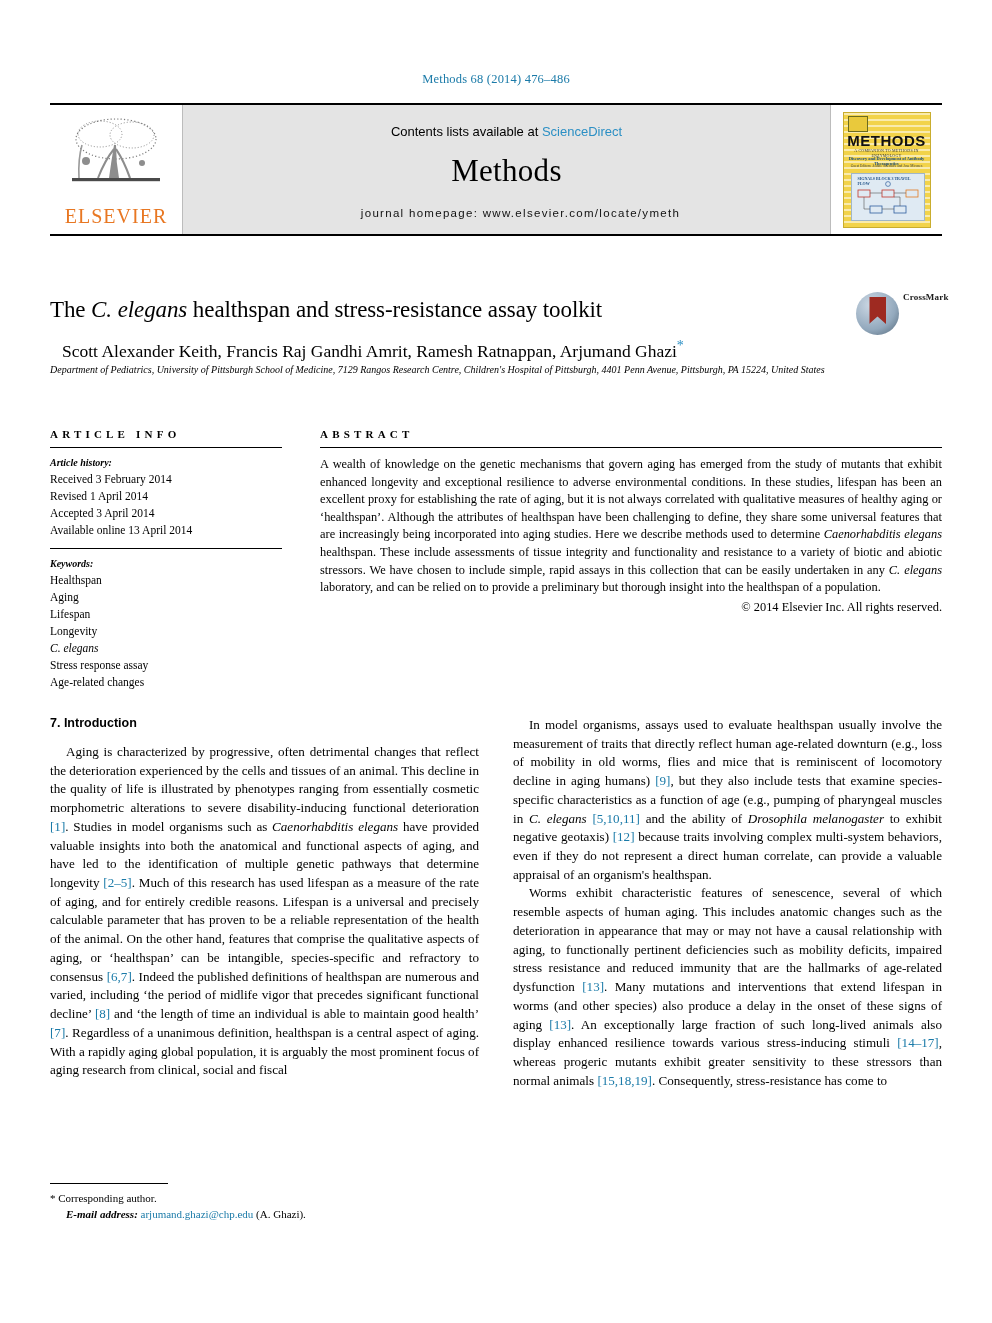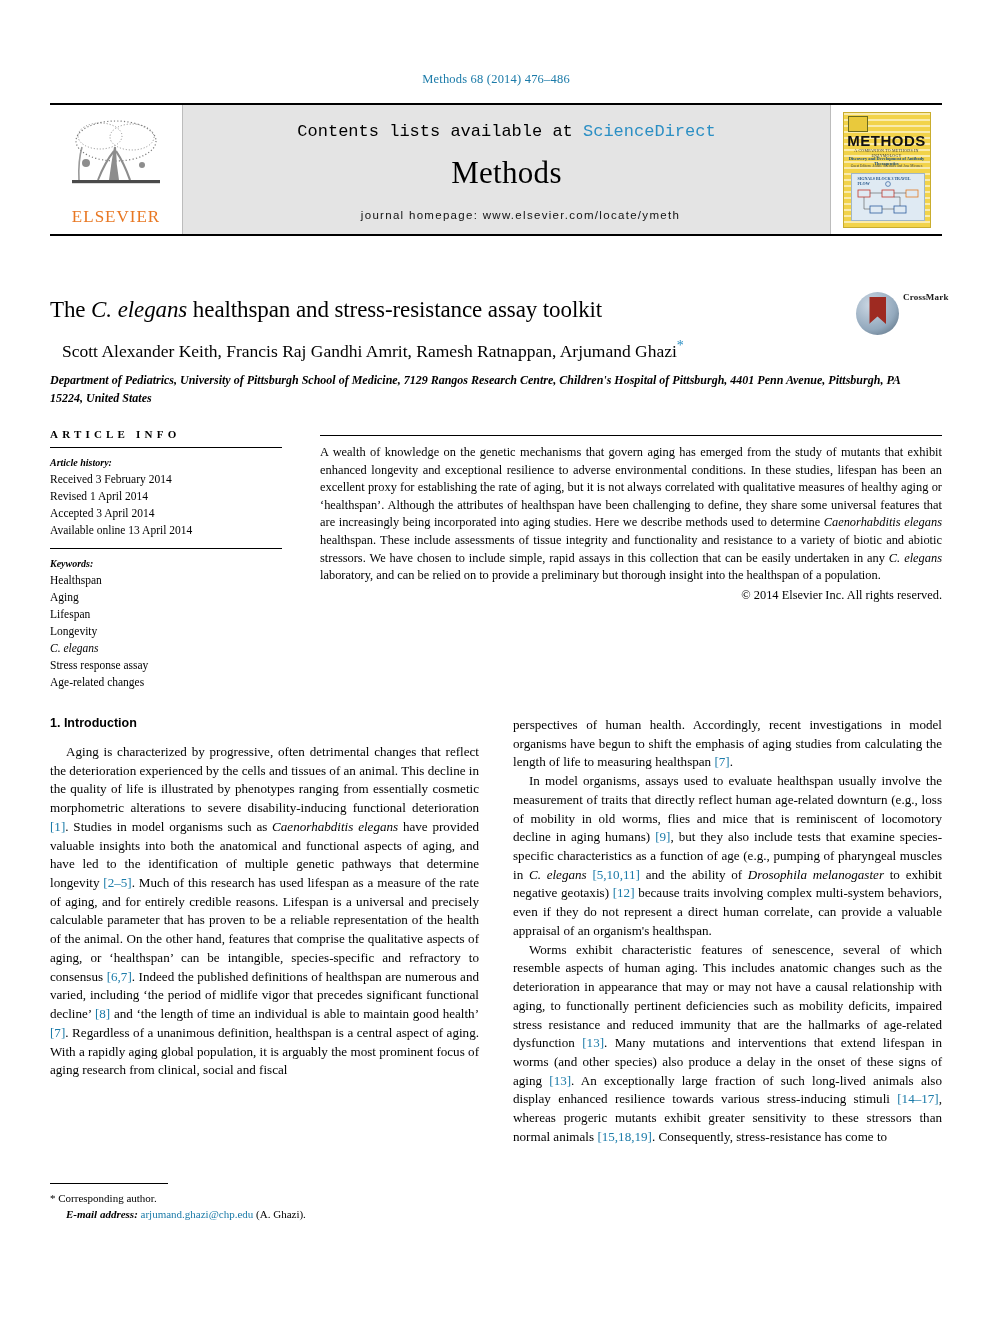--- a/index.html
+++ b/index.html
@@ -60,38 +60,38 @@
     box-sizing: border-box;
     padding-top: 4px;
   }
   .elsevier-tree {
     width: 92px;
     height: 76px;
     position: relative;
   }
   .elsevier-word {
     font-family: "Liberation Serif", serif;
-    font-size: 17px;
+    font-size: 20px;
     letter-spacing: 1px;
     color: #E87722;
     margin-top: 14px;
   }
   .masthead-center {
     flex: 1 1 auto;
     background: #e4e4e4;
     display: flex;
     flex-direction: column;
     align-items: center;
     justify-content: center;
     box-sizing: border-box;
     padding: 6px 0 4px 0;
   }
   .contents-line {
-    font-family: Liberation Mono, monospace;
-    font-size: 17px;
+    font-family: Liberation Sans, sans-serif;
+    font-size: 13px;
     color: #000;
     margin-top: 2px;
   }
   .contents-line .sd {
     color: #2b8fc4;
   }
   .journal-name {
     font-family: "Liberation Serif", serif;
     font-size: 31px;
     margin: 14px 0 18px 0;
@@ -208,24 +208,23 @@
     margin-left: 12px;
   }
   .authors .star {
     color: #2b8fc4;
     font-size: 14px;
     vertical-align: super;
   }
   .affiliation {
     font-family: "Liberation Serif", serif;
     font-style: italic;
-    font-weight: bold;
-    font-size: 12px;
+    font-weight: normal;
+    font-size: 10px;
     line-height: 1.5;
-    margin-top: 9px;
     width: 880px;
   }
   .crossmark {
     position: absolute;
     right: 0;
     top: -4px;
     width: 86px;
     height: 48px;
     display: flex;
     align-items: flex-start;
@@ -471,35 +470,35 @@
       <div class="info-line">Healthspan</div>
       <div class="info-line">Aging</div>
       <div class="info-line">Lifespan</div>
       <div class="info-line">Longevity</div>
       <div class="info-line"><i>C. elegans</i></div>
       <div class="info-line">Stress response assay</div>
       <div class="info-line">Age-related changes</div>
     </div>
 
     <div class="col-abstract">
+      <div class="sec-label">ABSTRACT</div>
       <div class="rule-thin"></div>
       <div class="abstract-body"><span>A wealth of knowledge on the genetic mechanisms that govern aging has emerged from the study of mutants that exhibit enhanced longevity and exceptional resilience to adverse environmental conditions. In these studies, lifespan has been an excellent proxy for establishing the rate of aging, but it is not always correlated with qualitative measures of healthy aging or ‘healthspan’. Although the attributes of healthspan have been challenging to define, they share some universal features that are increasingly being incorporated into aging studies. Here we describe methods used to determine </span><i>Caenorhabditis elegans</i><span> healthspan. These include assessments of tissue integrity and functionality and resistance to a variety of biotic and abiotic stressors. We have chosen to include simple, rapid assays in this collection that can be easily undertaken in any </span><i>C. elegans</i><span> laboratory, and can be relied on to provide a preliminary but thorough insight into the healthspan of a population.</span></div>
       <div class="copyright">© 2014 Elsevier Inc. All rights reserved.</div>
     </div>
   </div>
 
   <div class="body-cols">
 
     <div class="body-col">
-      <h2 class="section-head">1. Introduction</h2>
+      <h2 class="section-head">7. Introduction</h2>
       <p class="para"><span>Aging is characterized by progressive, often detrimental changes that reflect the deterioration experienced by the cells and tissues of an animal. This decline in the quality of life is illustrated by phenotypes ranging from essentially cosmetic morphometric alterations to severe disability-inducing functional deterioration </span><span class="ref">[1]</span><span>. Studies in model organisms such as </span><i>Caenorhabditis elegans</i><span> have provided valuable insights into both the anatomical and functional aspects of aging, and have led to the identification of multiple genetic pathways that determine longevity </span><span class="ref">[2–5]</span><span>. Much of this research has used lifespan as a measure of the rate of aging, and for entirely credible reasons. Lifespan is a universal and precisely calculable parameter that has proven to be a reliable representation of the health of the animal. On the other hand, features that comprise the qualitative aspects of aging, or ‘healthspan’ can be intangible, species-specific and refractory to consensus </span><span class="ref">[6,7]</span><span>. Indeed the published definitions of healthspan are numerous and varied, including ‘the period of midlife vigor that precedes significant functional decline’ </span><span class="ref">[8]</span><span> and ‘the length of time an individual is able to maintain good health’ </span><span class="ref">[7]</span><span>. Regardless of a unanimous definition, healthspan is a central aspect of aging. With a rapidly aging global population, it is arguably the most prominent focus of aging research from clinical, social and fiscal </span></p>
     </div>
 
     <div class="body-col">
-      <p class="para noindent"><span>perspectives of human health. Accordingly, recent investigations in model organisms have begun to shift the emphasis of aging studies from calculating the length of life to measuring healthspan </span><span class="ref">[7]</span><span>.</span></p>
       <p class="para"><span>In model organisms, assays used to evaluate healthspan usually involve the measurement of traits that directly reflect human age-related downturn (e.g., loss of mobility in old worms, flies and mice that is reminiscent of locomotory decline in aging humans) </span><span class="ref">[9]</span><span>, but they also include tests that examine species-specific characteristics as a function of age (e.g., pumping of pharyngeal muscles in </span><i>C. elegans</i><span> </span><span class="ref">[5,10,11]</span><span> and the ability of </span><i>Drosophila melanogaster</i><span> to exhibit negative geotaxis) </span><span class="ref">[12]</span><span> because traits involving complex multi-system behaviors, even if they do not represent a direct human correlate, can provide a valuable appraisal of an organism's healthspan.</span></p>
       <p class="para"><span>Worms exhibit characteristic features of senescence, several of which resemble aspects of human aging. This includes anatomic changes such as the deterioration in appearance that may or may not have a causal relationship with aging, to functionally pertinent deficiencies such as mobility deficits, impaired stress resistance and reduced immunity that are the hallmarks of age-related dysfunction </span><span class="ref">[13]</span><span>. Many mutations and interventions that extend lifespan in worms (and other species) also produce a delay in the onset of these signs of aging </span><span class="ref">[13]</span><span>. An exceptionally large fraction of such long-lived animals also display enhanced resilience towards various stress-inducing stimuli </span><span class="ref">[14–17]</span><span>, whereas progeric mutants exhibit greater sensitivity to these stressors than normal animals </span><span class="ref">[15,18,19]</span><span>. Consequently, stress-resistance has come to</span></p>
     </div>
   </div>
 
   <div class="footnote">
     <div class="footnote-rule"></div>
     <div class="footnote-line"><span class="star">*</span><span> Corresponding author.</span></div>
     <div class="footnote-line" style="padding-left:16px"><i>E-mail address:</i> <span class="doi-link">arjumand.ghazi@chp.edu</span><span> (A. Ghazi).</span></div>
   </div>

